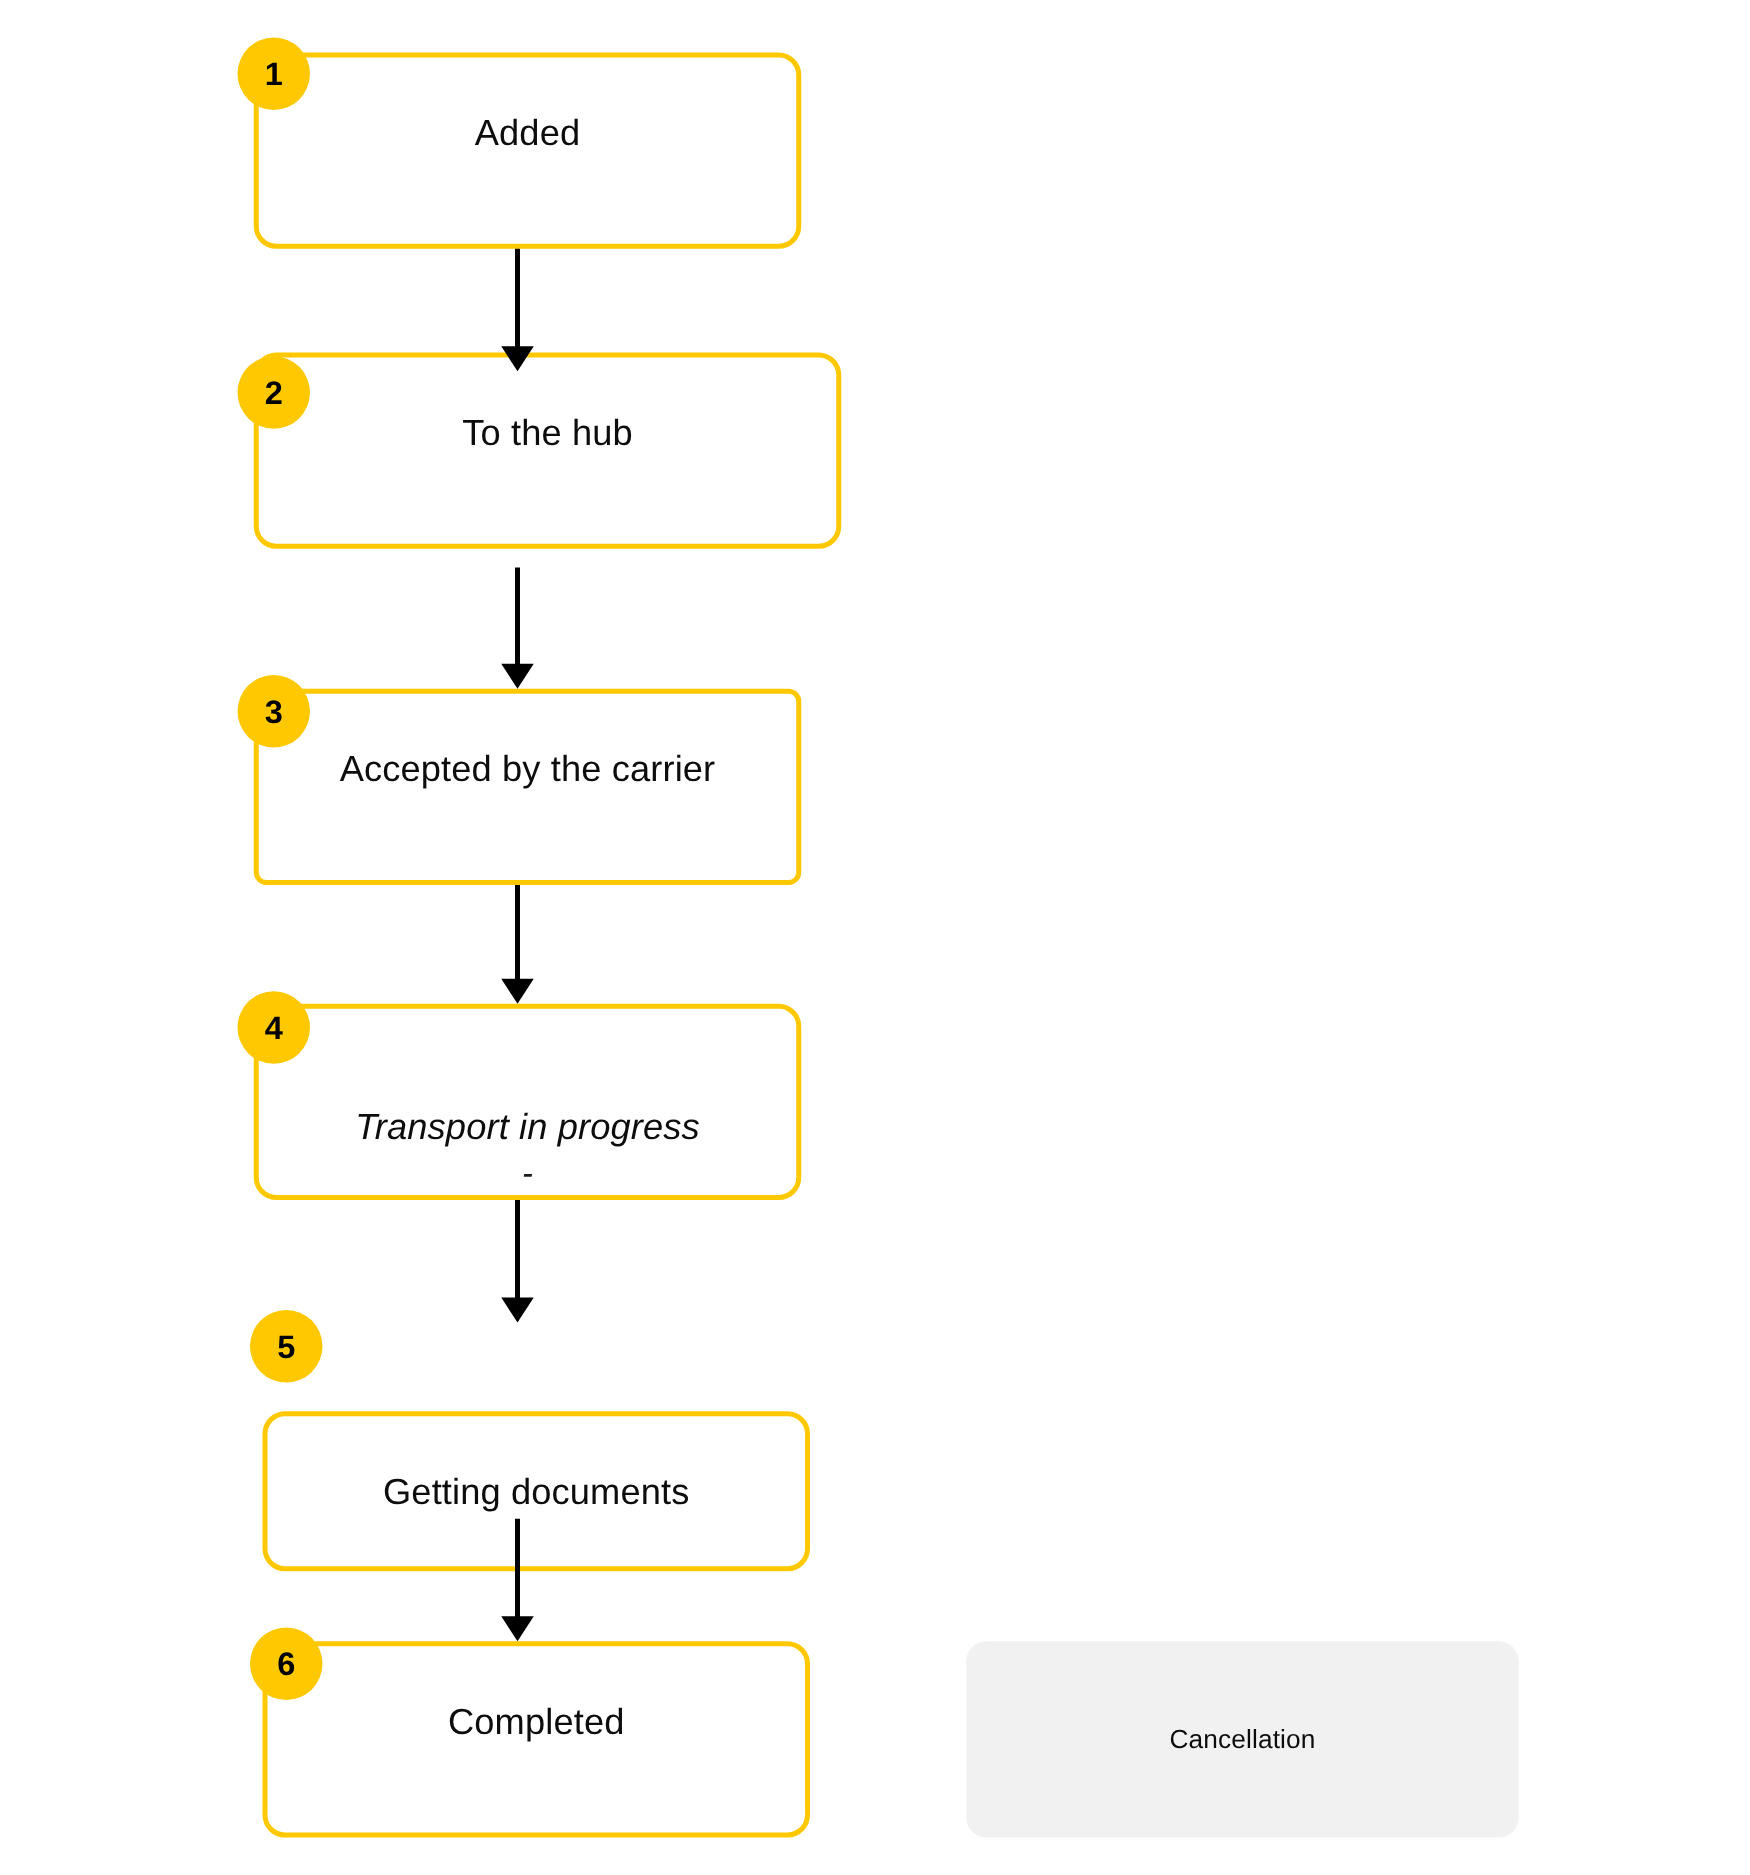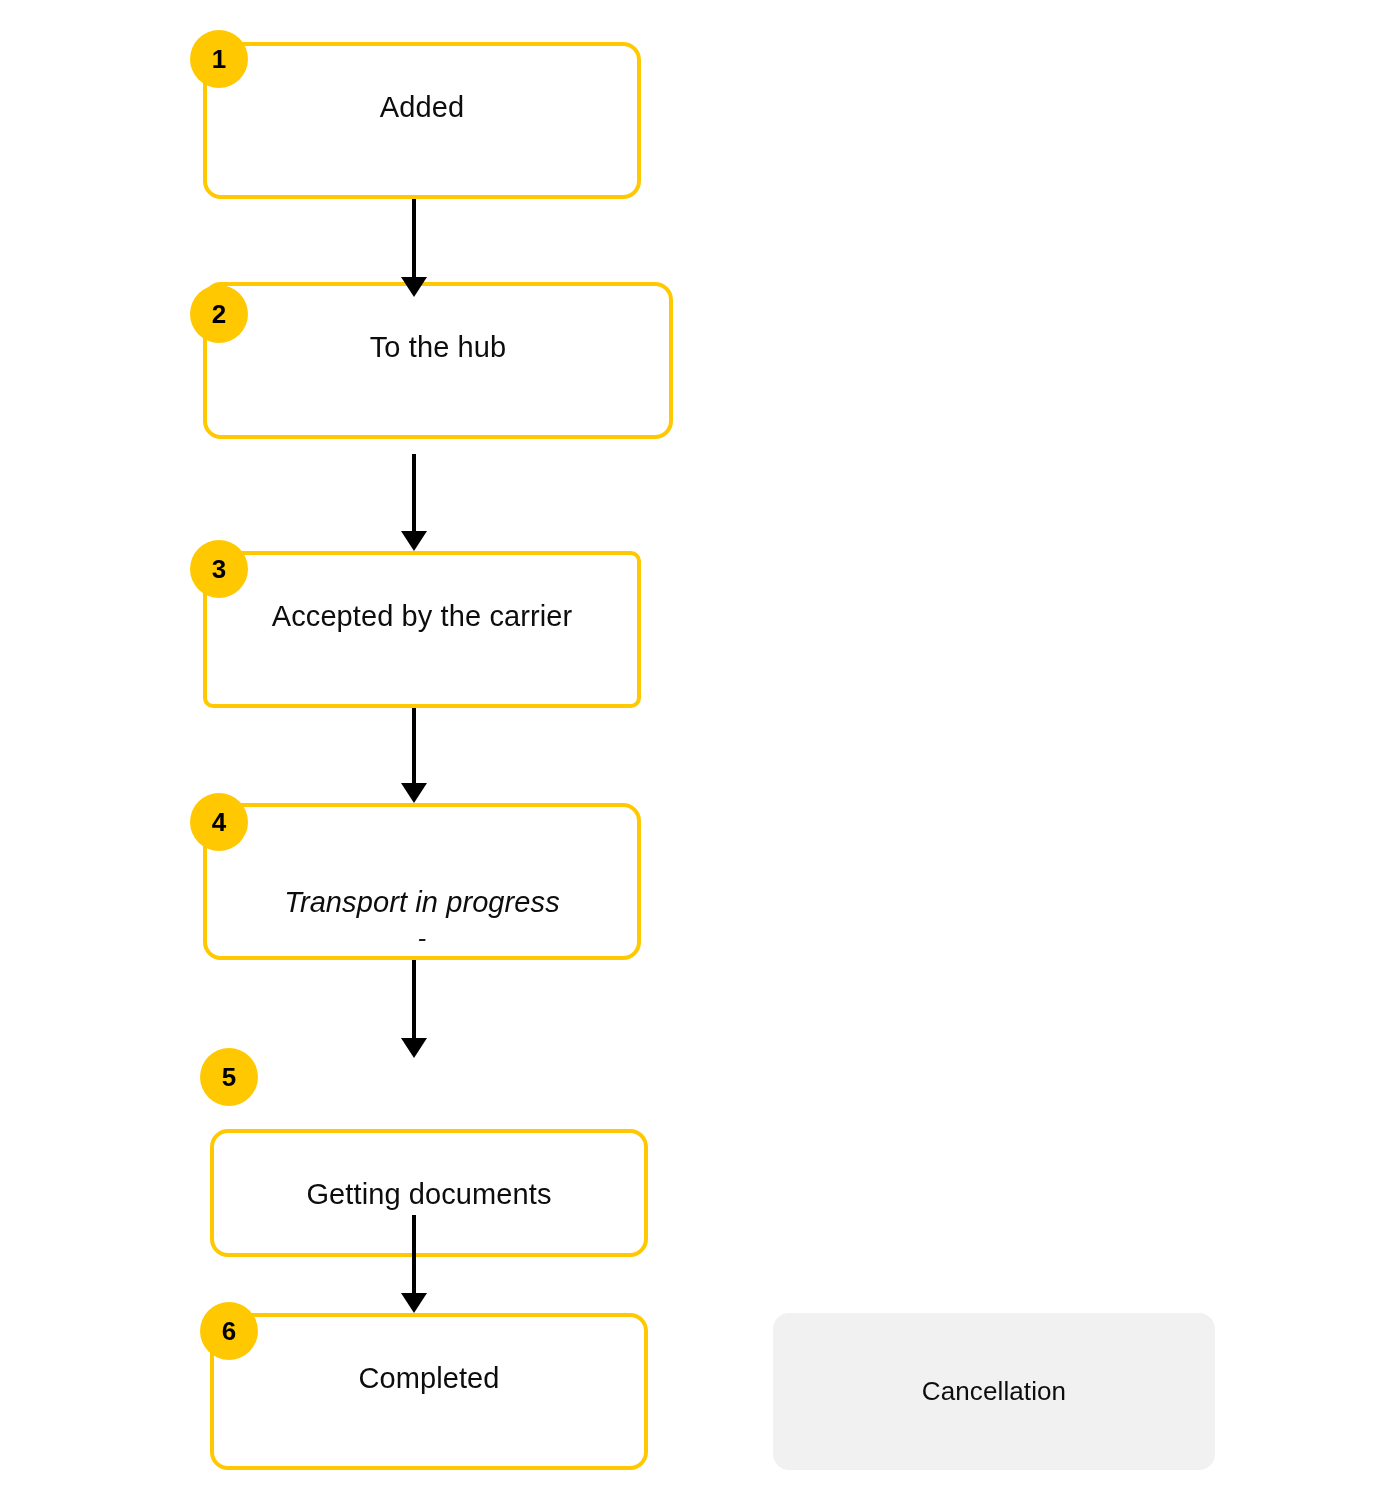--- a/index.html
+++ b/index.html
@@ -104,21 +104,21 @@
     background: #F1F1F1;
     border: none;
     border-radius: 16px;
     display: flex;
     align-items: center;
     justify-content: center;
     font-family: inherit;
     padding: 0;
   }
   .cancel-label {
-    font-size: 26px;
+    font-size: 21px;
     color: #0d0d0d;
     font-weight: 400;
     letter-spacing: 0.1px;
   }
 </style>
 </head>
 <body>
 
 <div id="flow-canvas">
 

